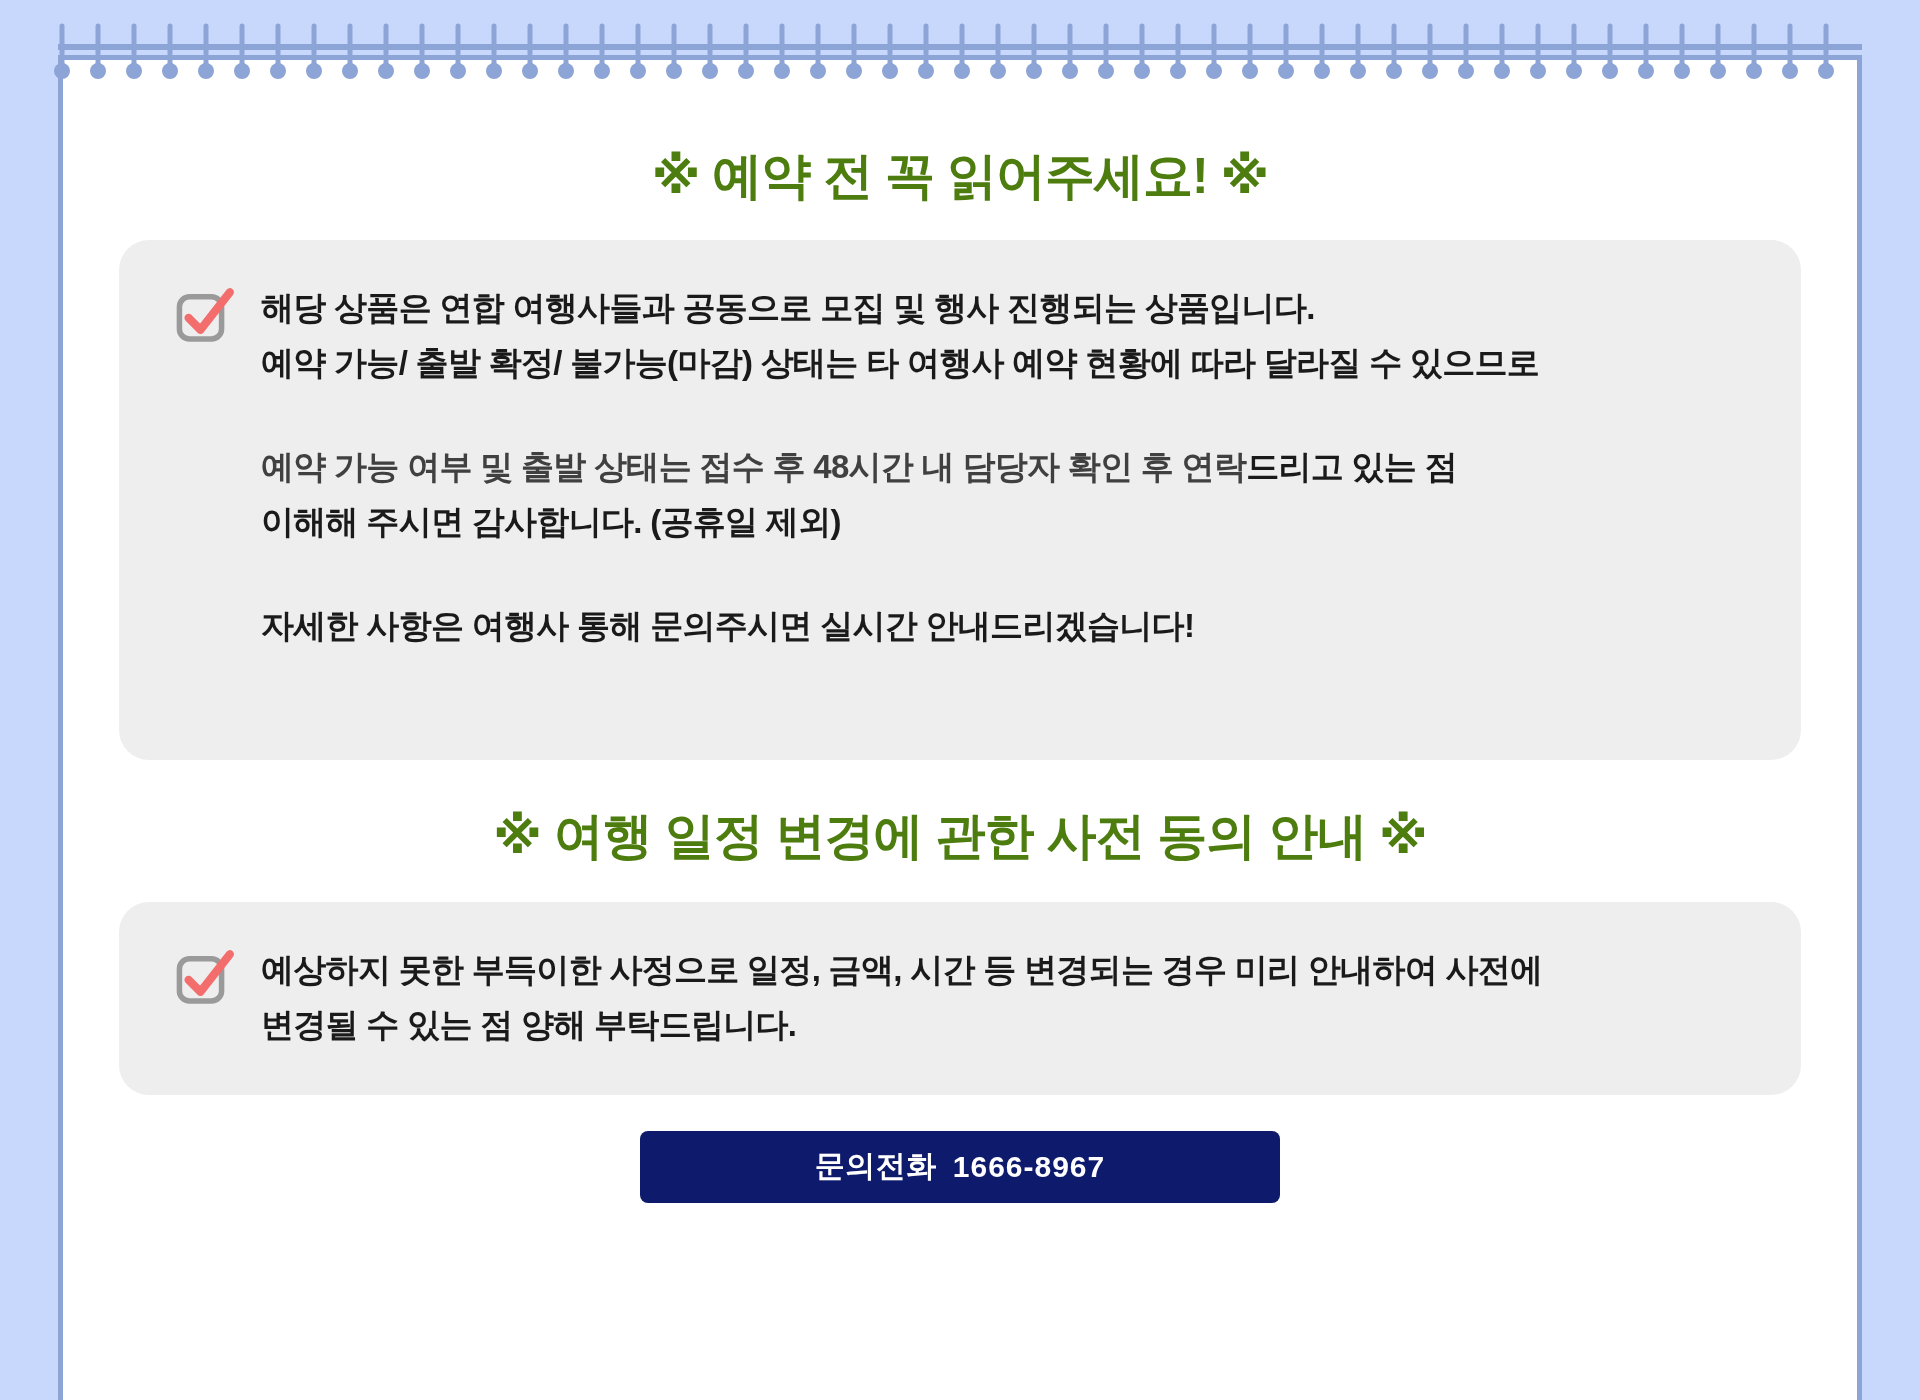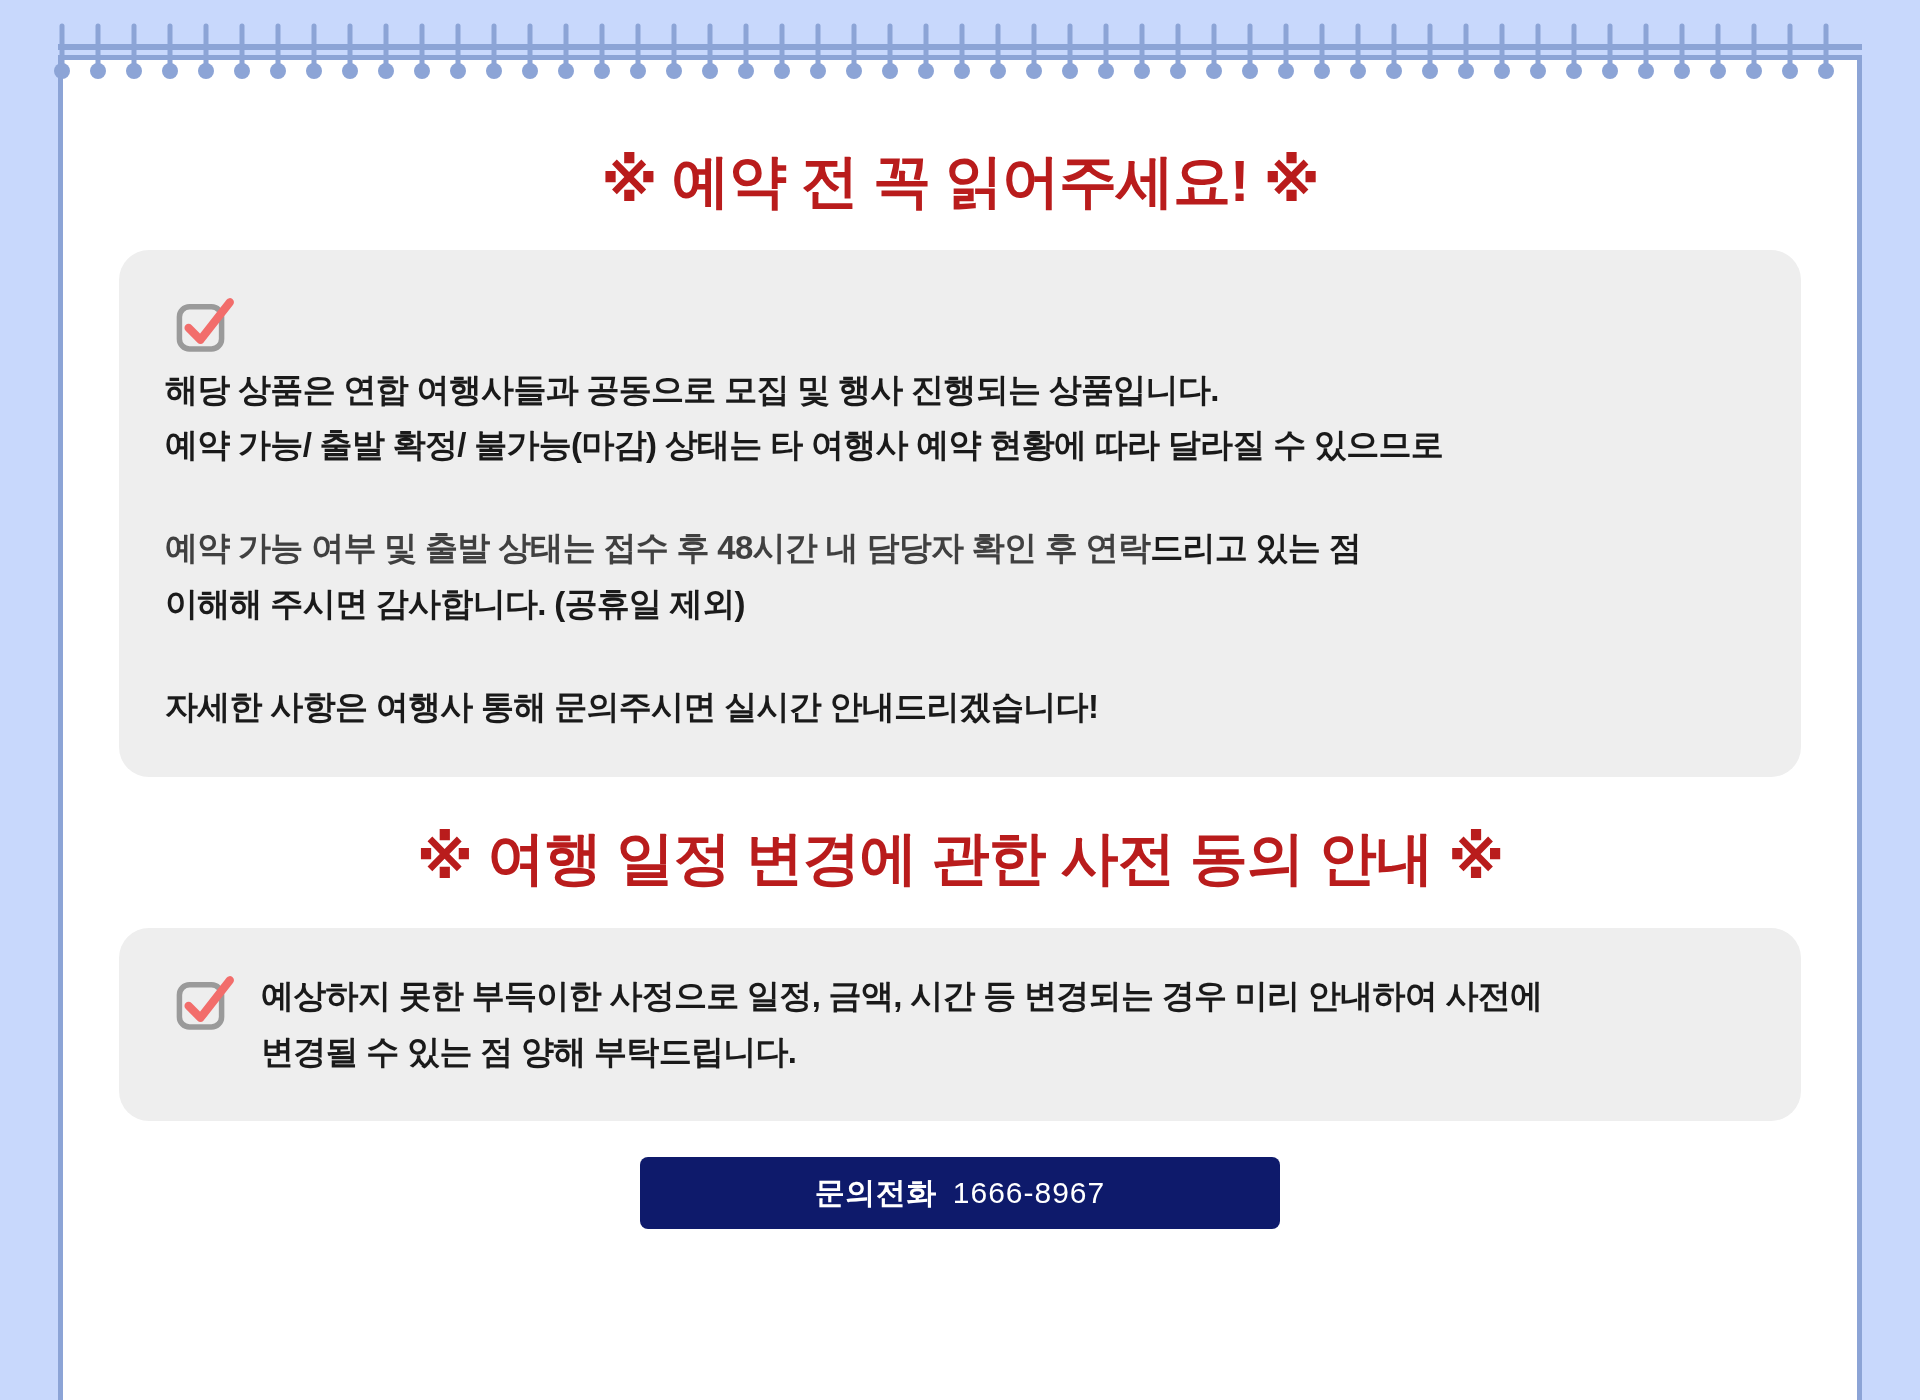--- a/index.html
+++ b/index.html
@@ -43,42 +43,42 @@
     background: #ffffff;
     border: 5px solid #8ca4d6;
     border-bottom: none;
     padding: 58px 56px 0 56px;
     z-index: 2;
   }
 
   
   .section-title {
     text-align: center;
-    color: #b91c1c;
-    font-size: 58px;
+    color: #4d7c0f;
+    font-size: 50px;
     font-weight: 900;
     letter-spacing: -1px;
     line-height: 1.2;
     white-space: nowrap;
   }
 
   .section-title.first { margin-top: 28px; margin-bottom: 34px; }
   .section-title.second { margin-top: 46px; margin-bottom: 36px; }
 
   
   .card {
     background: #eeeeee;
     border-radius: 30px;
     padding: 38px 46px 42px 46px;
     display: flex;
     align-items: flex-start;
     gap: 0px;
   }
 
-  .card.card-one { min-height: 520px; flex-direction: column; }
+  .card.card-one { min-height: 520px; }
   .card.card-two { min-height: 180px; }
 
   .check-col {
     flex: 0 0 auto;
     width: 96px;
     padding-top: 6px;
     padding-left: 8px;
   }
 
   .check-icon { display: block; width: 66px; height: 66px; }
@@ -118,21 +118,21 @@
     font-weight: 700;
     letter-spacing: 0.5px;
     font-family: "Liberation Sans", "DejaVu Sans", sans-serif;
     display: flex;
     align-items: center;
     justify-content: center;
     gap: 16px;
     cursor: pointer;
   }
 
-  .phone-num { font-weight: 400; letter-spacing: 1px; }
+  .phone-num { font-weight: 700; letter-spacing: 1px; }
 </style>
 </head>
 <body>
 
 <div class="notice-wrap">
 
   <svg class="spiral" viewBox="0 0 1920 90" preserveAspectRatio="none" aria-hidden="true">
     <g id="spiral-rings">
         <line x1="62" y1="26" x2="62" y2="70" stroke="#8ca4d6" stroke-width="5" stroke-linecap="round"></line>
         <circle cx="62" cy="71" r="8" fill="#8ca4d6"></circle>

